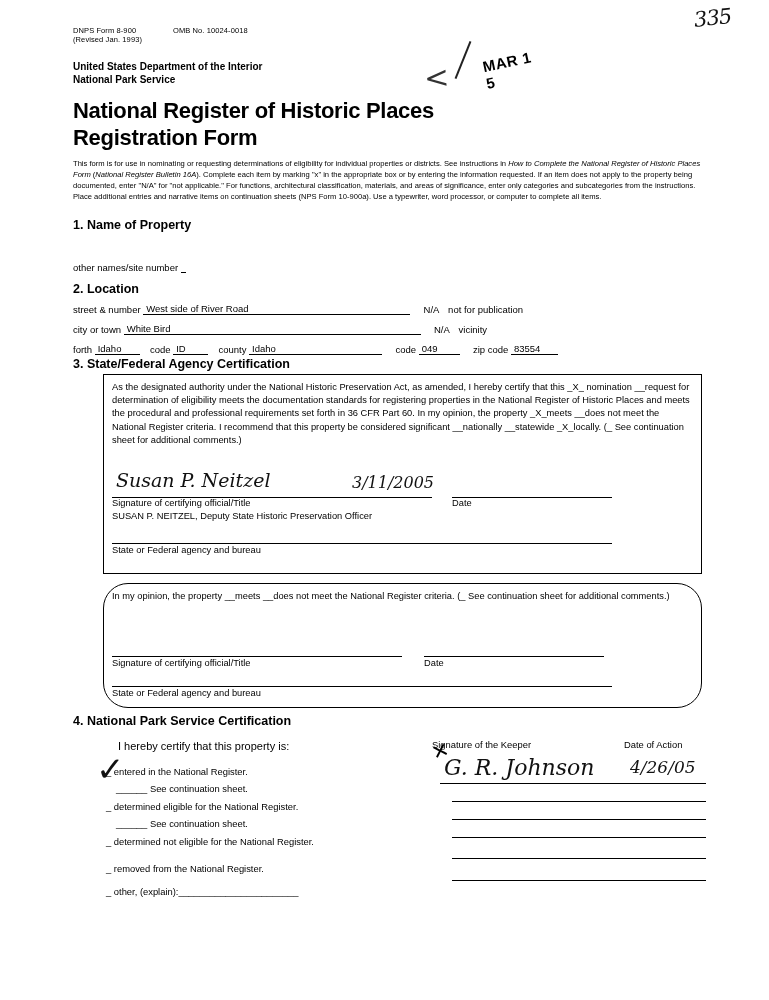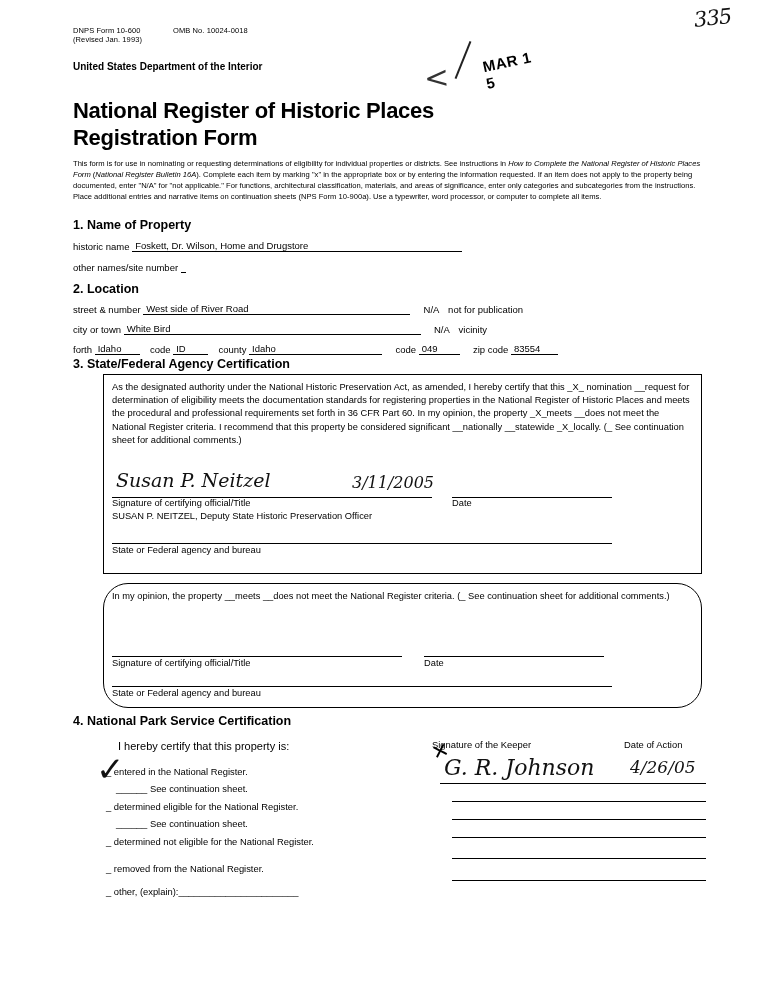--- a/index.html
+++ b/index.html
@@ -185,47 +185,44 @@
   }
 </style>
 </head>
 <body>
 
 <div class="page">
 
   <div class="hand-number">335</div>
 
   <div class="form-codes">
-    <div>DNPS Form 10-600</div>
+    <div>DNPS Form 8-900</div>
     <div>(Revised Jan. 1993)</div>
     <div class="omb">OMB No. 10024-0018</div>
   </div>
 
   <div class="stamp">
     <div class="slash"></div>
     <div class="lt">&lt;</div>
     <div class="mar">MAR 1 5</div>
   </div>
 
   <div class="dept">
     <div>United States Department of the Interior</div>
+    <div>National Park Service</div>
   </div>
 
   <div class="title">
     <div>National Register of Historic Places</div>
     <div>Registration Form</div>
   </div>
 
   <div class="intro">This form is for use in nominating or requesting determinations of eligibility for individual properties or districts.  See instructions in <i>How to Complete the National Register of Historic Places Form</i> (<i>National Register Bulletin 16A</i>).  Complete each item by marking "x" in the appropriate box or by entering the information requested.  If an item does not apply to the property being documented, enter "N/A" for "not applicable."  For functions, architectural classification, materials, and areas of significance, enter only categories and subcategories from the instructions.  Place additional entries and narrative items on continuation sheets (NPS Form 10-900a).  Use a typewriter, word processor, or computer to complete all items.</div>
 
   <div class="sect" style="top:218px">1. Name of Property</div>
-  <div class="fieldrow" style="left:73px; top:240px;">
-    <span>historic name</span>
-    <span class="ul" style="width:325px">Foskett, Dr. Wilson, Home and Drugstore</span>
-  </div>
   <div class="fieldrow" style="left:73px; top:262px;">
     <span>other names/site number</span>
     <span class="ul" style="width:0px"></span>
   </div>
 
   <div class="sect" style="top:282px">2. Location</div>
   <div class="fieldrow" style="left:73px; top:303px;">
     <span>street &amp; number</span>
     <span class="ul" style="width:262px">West side of River Road</span>
     <span style="display:inline-block;width:8px"></span>

